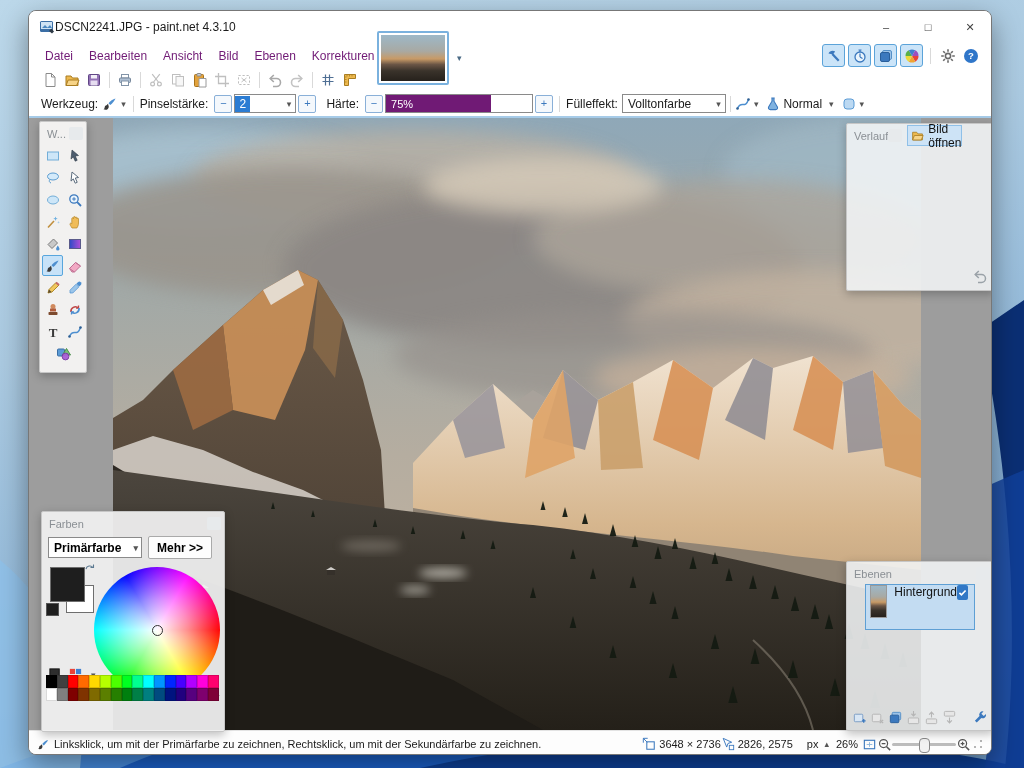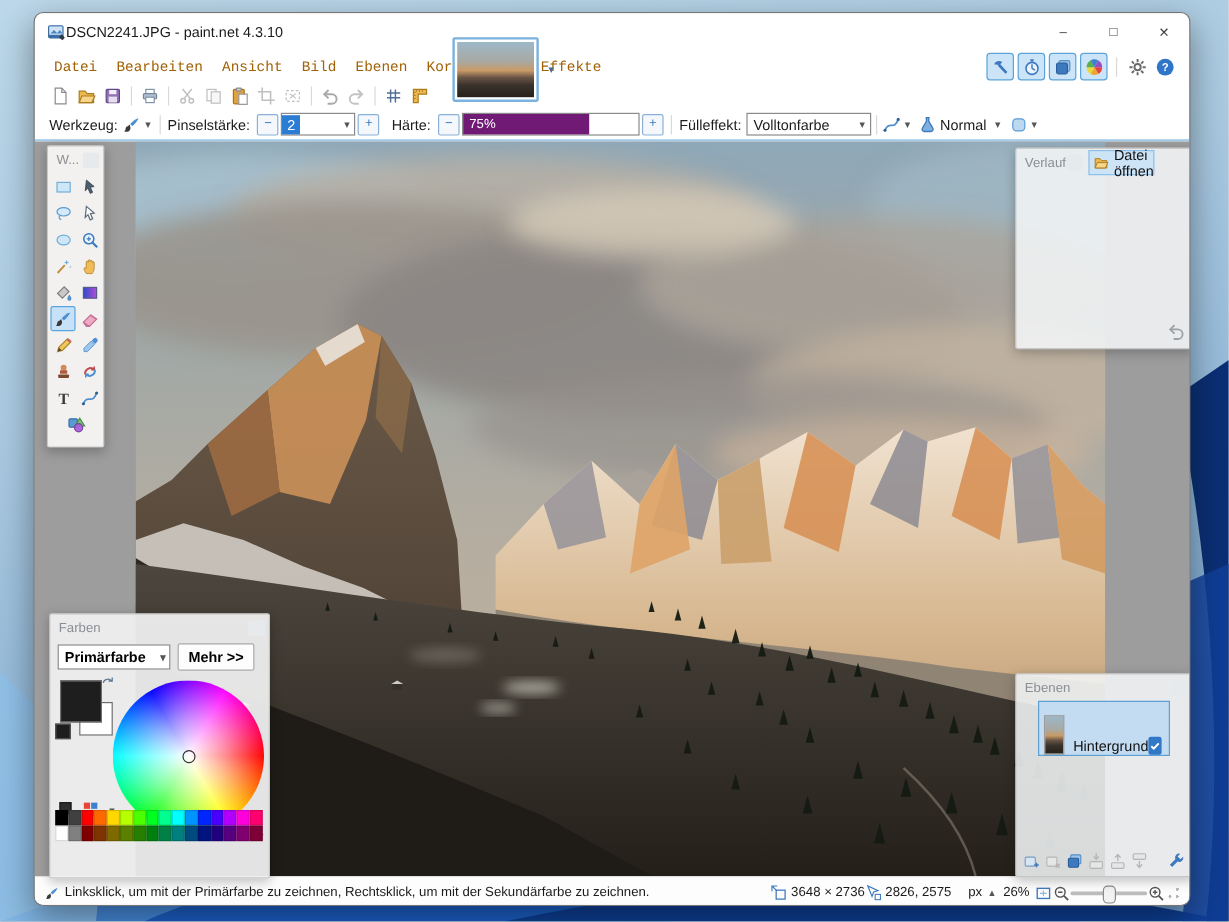--- a/index.html
+++ b/index.html
@@ -9,21 +9,21 @@
   .window{position:absolute;left:28px;top:10px;width:964px;height:745px;background:#fff;border-radius:8px;overflow:hidden;box-shadow:0 10px 28px rgba(0,0,0,.4);border:1px solid #777;box-sizing:border-box;}
   
   .titlebar{height:32px;display:flex;align-items:center;background:#fff;}
   .app-icon{margin-left:10px;display:inline-flex;}
   .title{margin-left:0;font-size:12px;color:#1b1b1b;}
   .win-controls{margin-left:auto;display:flex;}
   .win-btn{width:42px;height:32px;display:flex;align-items:center;justify-content:center;font-size:11px;color:#444;cursor:default;}
   
   .menubar{height:25px;display:flex;align-items:center;background:#fff;padding-left:8px;}
   .menu-items{display:flex;align-items:center;height:100%;}
-  .menu-item{padding:0 8px;font-size:12px;color:#a16207;display:flex;align-items:center;height:100%;font-family:Liberation Mono, monospace;}
+  .menu-item{padding:0 8px;font-size:12px;color:#701a75;display:flex;align-items:center;height:100%;}
   .menubar-right{margin-left:auto;display:flex;align-items:center;gap:3px;padding-right:10px;}
   .toggle-btn{width:21px;height:21px;border:1px solid #5ba3d9;background:#cbe4f8;border-radius:3px;display:flex;align-items:center;justify-content:center;}
   .flat-btn{width:20px;height:20px;display:flex;align-items:center;justify-content:center;}
   .vr{width:1px;height:16px;background:#d9d9d9;margin:0 4px;}
   
   .toolbar{height:23px;display:flex;align-items:center;background:#fff;padding-left:10px;}
   .tb-btn{width:22px;height:21px;display:flex;align-items:center;justify-content:center;}
   
   .optionsbar{height:25px;display:flex;align-items:center;background:#fff;padding-left:10px;font-size:12px;color:#1b1b1b;border-bottom:2px solid #a6cbe8;}
   .optionsbar .lbl{margin:0 4px 0 2px;white-space:nowrap;}
@@ -55,21 +55,21 @@
   .panel-close{margin-left:auto;width:14px;height:13px;background:#e7eaec;border-radius:2px;}
   .tools-panel{left:10px;top:110px;width:46px;height:250px;background:#f2f1f0;}
   .tools-grid{display:grid;grid-template-columns:21px 21px;gap:1px;padding:2px;}
   .tool-cell{width:21px;height:21px;display:flex;align-items:center;justify-content:center;border:1px solid transparent;border-radius:2px;box-sizing:border-box;}
   .tool-cell.sel{background:#c7e2f8;border-color:#58a6dd;}
   .tool-cell.wide{grid-column:1 / span 2;justify-self:center;width:34px;}
   .history-panel{left:817px;top:112px;width:146px;height:166px;display:flex;flex-direction:row;}
   .hist-item{margin:1px 2px;height:19px;display:flex;align-items:center;gap:4px;background:#cde3f6;border:1px solid #8fc0e8;font-size:12px;color:#111;padding-left:3px;}
   .hist-footer{margin-top:auto;display:flex;gap:8px;padding:4px 8px 6px;}
   .layers-panel{left:817px;top:550px;width:146px;height:168px;display:flex;flex-direction:column;}
-  .layer-row{margin:1px 18px;height:44px;display:flex;align-items:flex-end;background:#c3dcf2;border:1px solid #5e9fd4;}
+  .layer-row{margin:1px 18px;height:44px;display:flex;align-items:flex-start;background:#c3dcf2;border:1px solid #5e9fd4;}
   .layer-thumb{width:42px;height:31px;margin-left:4px;border:1px solid #9a9a9a;}
   .layer-name{font-size:12px;color:#111;margin-left:7px;}
   .layer-check{margin-left:auto;margin-right:6px;width:15px;height:15px;background:#3178c6;border-radius:2px;display:flex;align-items:center;justify-content:center;}
   .layers-footer{margin-top:auto;display:flex;align-items:center;gap:3px;padding:3px 5px 5px;}
   .mini-thumb{background:linear-gradient(180deg,#9db8c8 0%,#a8a9a3 35%,#c89a66 52%,#6b5646 64%,#3a332b 78%,#26211c 100%);}
   .colors-panel{left:12px;top:500px;width:182px;height:219px;background:rgba(240,240,240,.94);}
   .colors-row{display:flex;align-items:center;gap:6px;padding:3px 6px 0;font-weight:bold;}
   .colors-select{width:94px;height:21px;border:1px solid #8a8a8a;background:#fff;font-size:12px;display:flex;align-items:center;padding-left:5px;box-sizing:border-box;}
   .more-btn{height:21px;border:1px solid #aaa;background:#fdfdfd;font-size:12px;padding:0 8px;display:flex;align-items:center;border-radius:2px;}
   .colors-body{position:relative;height:140px;}
@@ -636,21 +636,21 @@
         <span>Verlauf</span>
         <span class="panel-close"></span>
       </div>
       <div class="hist-item">
         <span id="hist-folder-icon">
             <svg width="13" height="13" viewBox="0 0 16 16">
               <path d="M2 4h5l1.5 2H14v7.5H2z" fill="#edb94f" stroke="#a97d22"></path>
               <path d="M2 13.5L4.2 8H15l-2.4 5.5z" fill="#f7d488" stroke="#a97d22"></path>
             </svg>
           </span>
-        <span>Datei öffnen</span>
+        <span>Bild öffnen</span>
       </div>
       <div class="hist-footer">
         <span>
             <svg width="16" height="16" viewBox="0 0 16 16">
               <path d="M3.5 6.5h6a4 4 0 0 1 0 8H6" fill="none" stroke="#9aa2a8" stroke-width="1.5"></path>
               <path d="M6.8 3L3.2 6.5 6.8 10" fill="none" stroke="#9aa2a8" stroke-width="1.5"></path>
             </svg>
           </span>
         <span>
             <svg width="16" height="16" viewBox="0 0 16 16">

